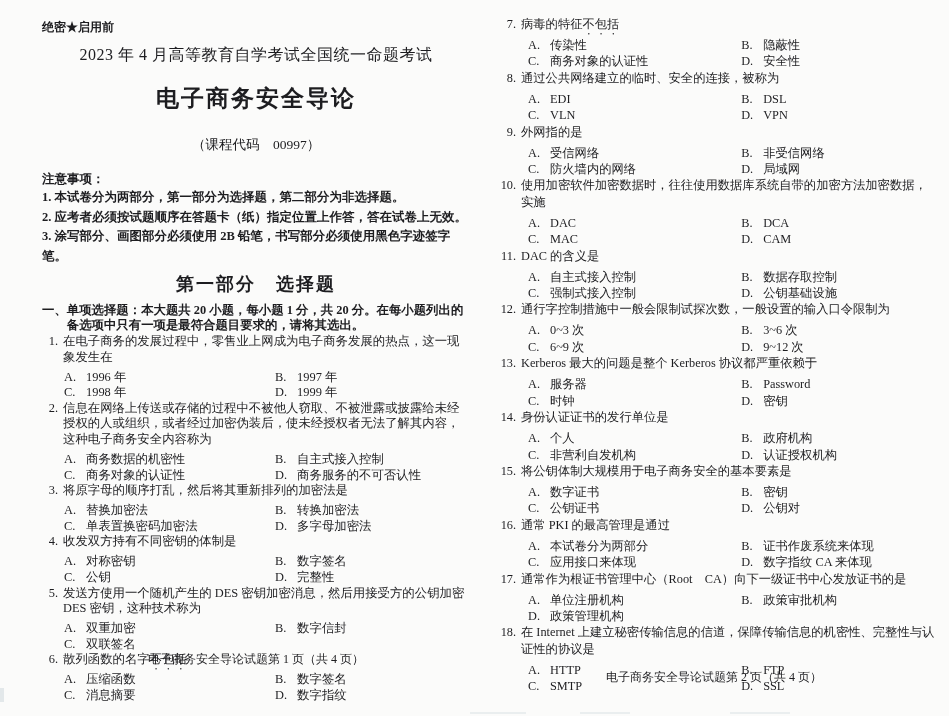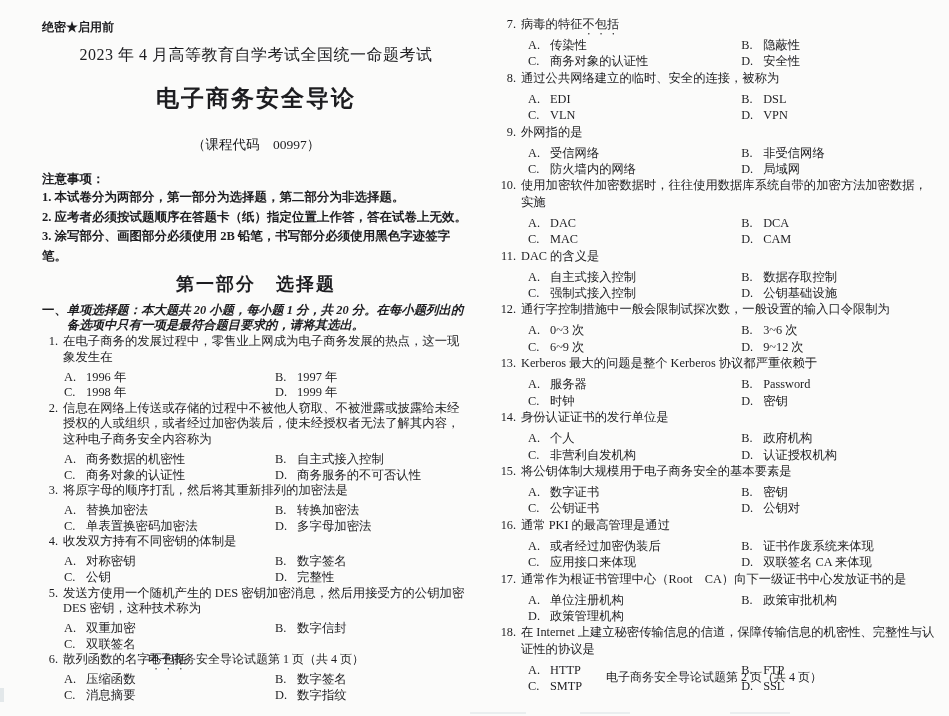--- a/index.html
+++ b/index.html
@@ -16,21 +16,21 @@
   
   .classification { margin-top:20px; font-size:12px; font-weight:bold; line-height:14px; }
   .session { margin-top:10px; text-align:center; font-size:16px; line-height:22px; letter-spacing:0.5px; }
   .subject-title { margin:18px 0 0 0; text-align:center; font-size:23px; font-weight:bold; line-height:30px; letter-spacing:2px; }
   .course-code { margin-top:22px; text-align:center; font-size:13.5px; line-height:18px; }
   .notes-title { margin-top:16px; font-size:12.5px; font-weight:bold; line-height:18px; }
   .notes-line { font-size:12.5px; font-weight:bold; line-height:19.7px; }
   .part-title { margin-top:4px; text-align:center; font-size:18px; font-weight:bold; line-height:26px; letter-spacing:2px; }
   .section-intro { display:flex; margin-top:6px; font-size:12.4px; font-weight:bold; line-height:15.6px; }
   .section-label { flex:none; }
-  .section-text { flex:1;font-style:italic; }
+  .section-text { flex:1; }
 
   
   .questions { font-size:12.4px; line-height:15.6px; }
   .page-2 .questions { padding-top:16px; line-height:16.4px; font-size:12.3px; }
   .q-line { display:flex; }
   .q-num { flex:none; width:16px; text-align:right; padding-right:5px; }
   .page-2 .q-num { width:26px; }
   .q-text { flex:1; }
   .options { margin-left:22px; display:grid; grid-template-columns:52% 48%; }
   .page-2 .options { margin-left:38px; }
@@ -272,24 +272,24 @@
       <span class="opt"><span class="opt-label">D.</span><span>公钥对</span></span>
     </div>
   </div>
 
   <div class="question">
     <div class="q-line">
       <span class="q-num">16.</span>
       <span class="q-text"><span>通常 PKI 的最高管理是通过</span><span class="em"></span><span></span></span>
     </div>
     <div class="options">
-      <span class="opt"><span class="opt-label">A.</span><span>或者经过加密伪装后</span></span>
+      <span class="opt"><span class="opt-label">A.</span><span>本试卷分为两部分</span></span>
       <span class="opt"><span class="opt-label">B.</span><span>证书作废系统来体现</span></span>
       <span class="opt"><span class="opt-label">C.</span><span>应用接口来体现</span></span>
-      <span class="opt"><span class="opt-label">D.</span><span>双联签名 CA 来体现</span></span>
+      <span class="opt"><span class="opt-label">D.</span><span>数字指纹 CA 来体现</span></span>
     </div>
   </div>
 
   <div class="question">
     <div class="q-line">
       <span class="q-num">17.</span>
       <span class="q-text"><span>通常作为根证书管理中心（Root　CA）向下一级证书中心发放证书的是</span><span class="em"></span><span></span></span>
     </div>
     <div class="options">
       <span class="opt"><span class="opt-label">A.</span><span>单位注册机构</span></span>

